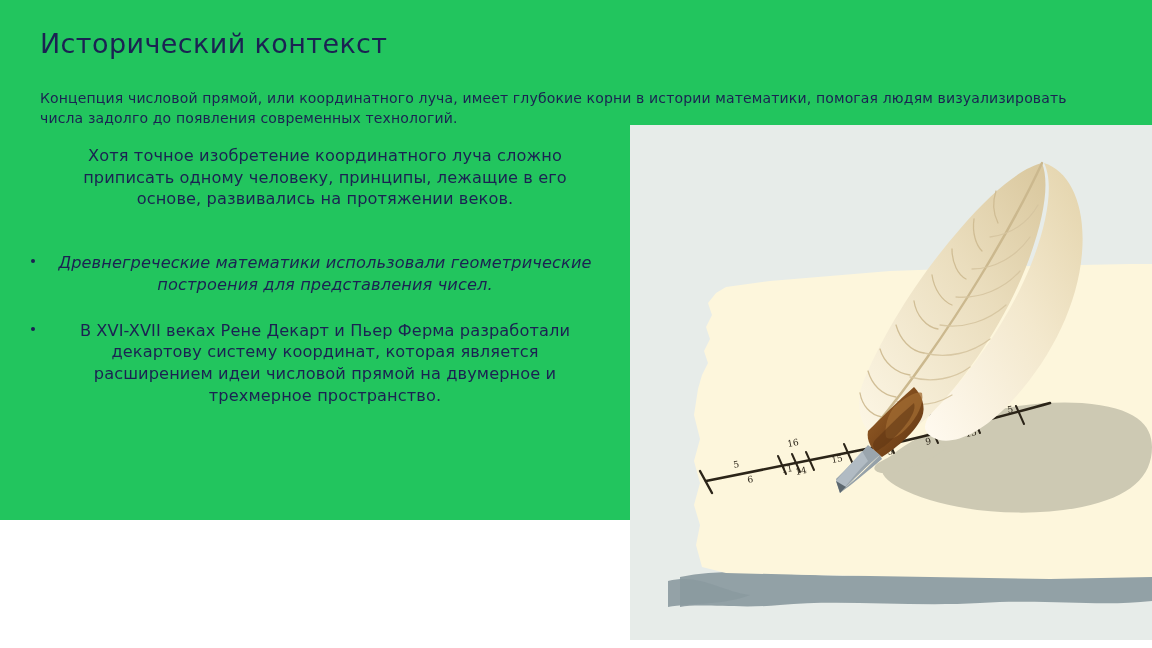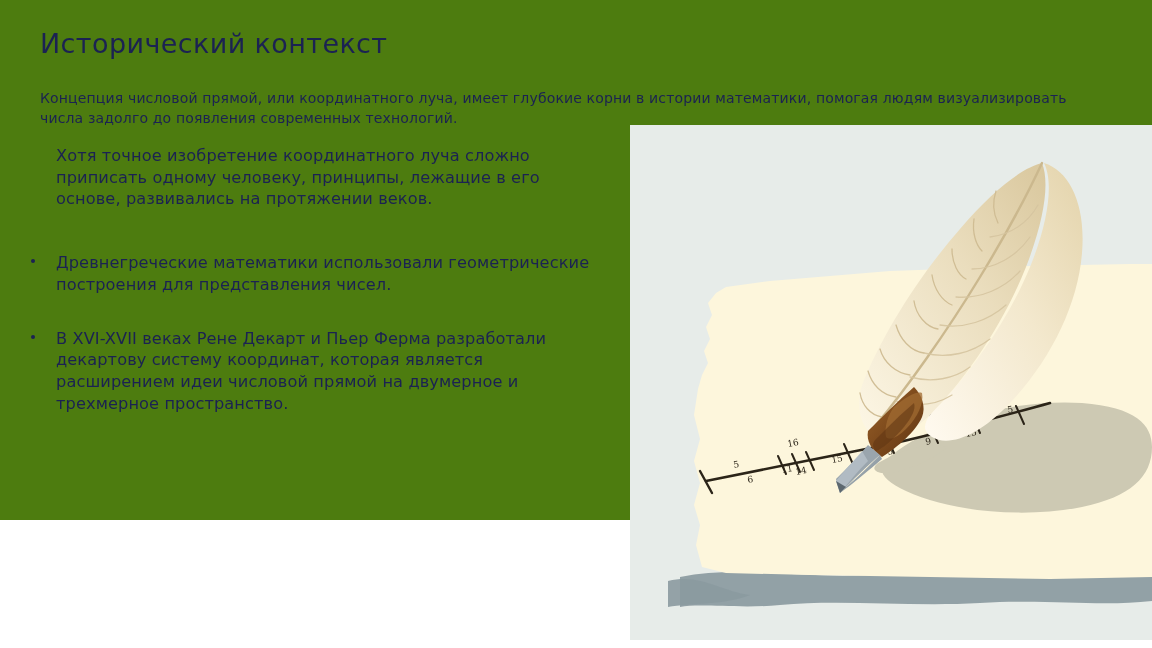--- a/index.html
+++ b/index.html
@@ -12,21 +12,21 @@
     background: #ffffff;
     font-family: "DejaVu Sans", "Liberation Sans", sans-serif;
     overflow: hidden;
     position: relative;
   }
   #slide {
     position: absolute;
     inset: 0;
     width: 1152px;
     height: 520px;
-    background: #4d7c0f;
+    background: #22c55e;
   }
 
   
   #page-title {
     position: absolute;
     left: 40px;
     top: 28px;
     font-size: 27px;
     font-weight: 400;
     letter-spacing: 0.4px;
@@ -42,20 +42,21 @@
     line-height: 1.45;
     color: #1b2252;
     letter-spacing: 0.15px;
   }
 
   #bullet-list {
     position: absolute;
     left: 24px;
     top: 145px;
     width: 570px;
+    text-align: center;
   }
   .bullet-item {
     position: relative;
     padding-left: 32px;
     margin-bottom: 30px;
   }
   .bullet-marker {
     position: absolute;
     left: 7px;
     top: 7px;
@@ -64,21 +65,21 @@
     border-radius: 50%;
     background: #1b2252;
   }
   .bullet-text {
     font-size: 16.2px;
     line-height: 1.34;
     color: #1b2252;
     letter-spacing: 0.1px;
   }
   #bullet-1 { margin-bottom: 42px; }
-  #bullet-2 { margin-bottom: 32px; }
+  #bullet-2 { margin-bottom: 24px; font-style: italic; }
 
   
   #illustration {
     position: absolute;
     left: 630px;
     top: 125px;
     width: 522px;
     height: 515px;
     overflow: hidden;
     background: #e7ece9;

